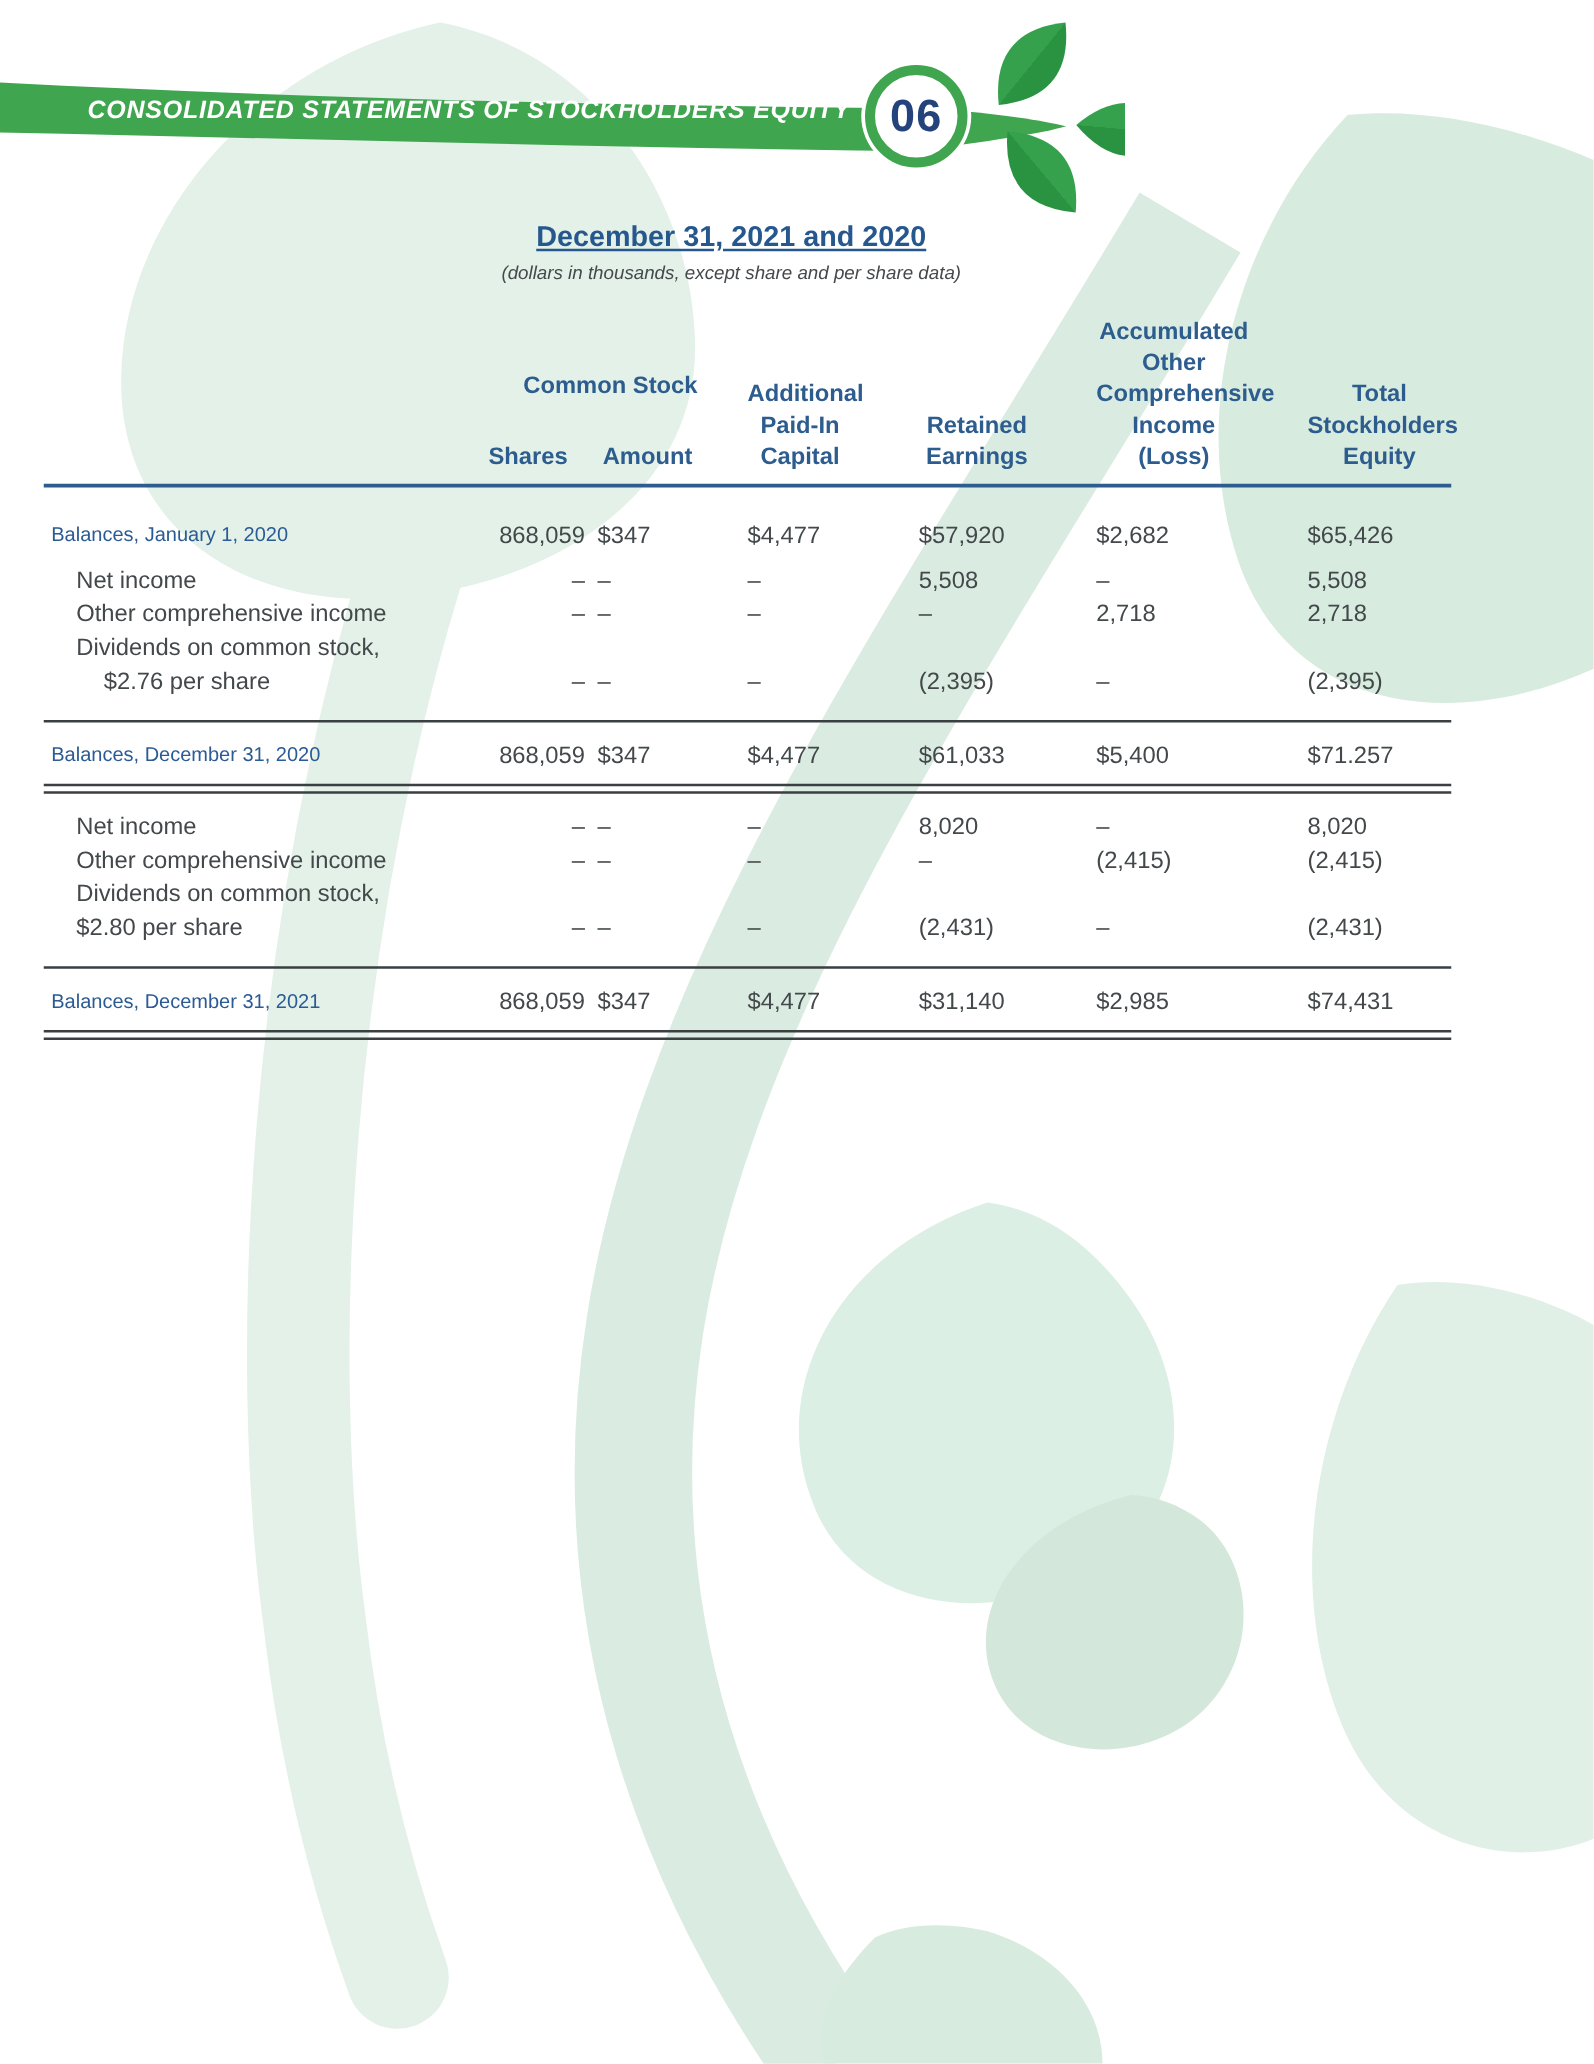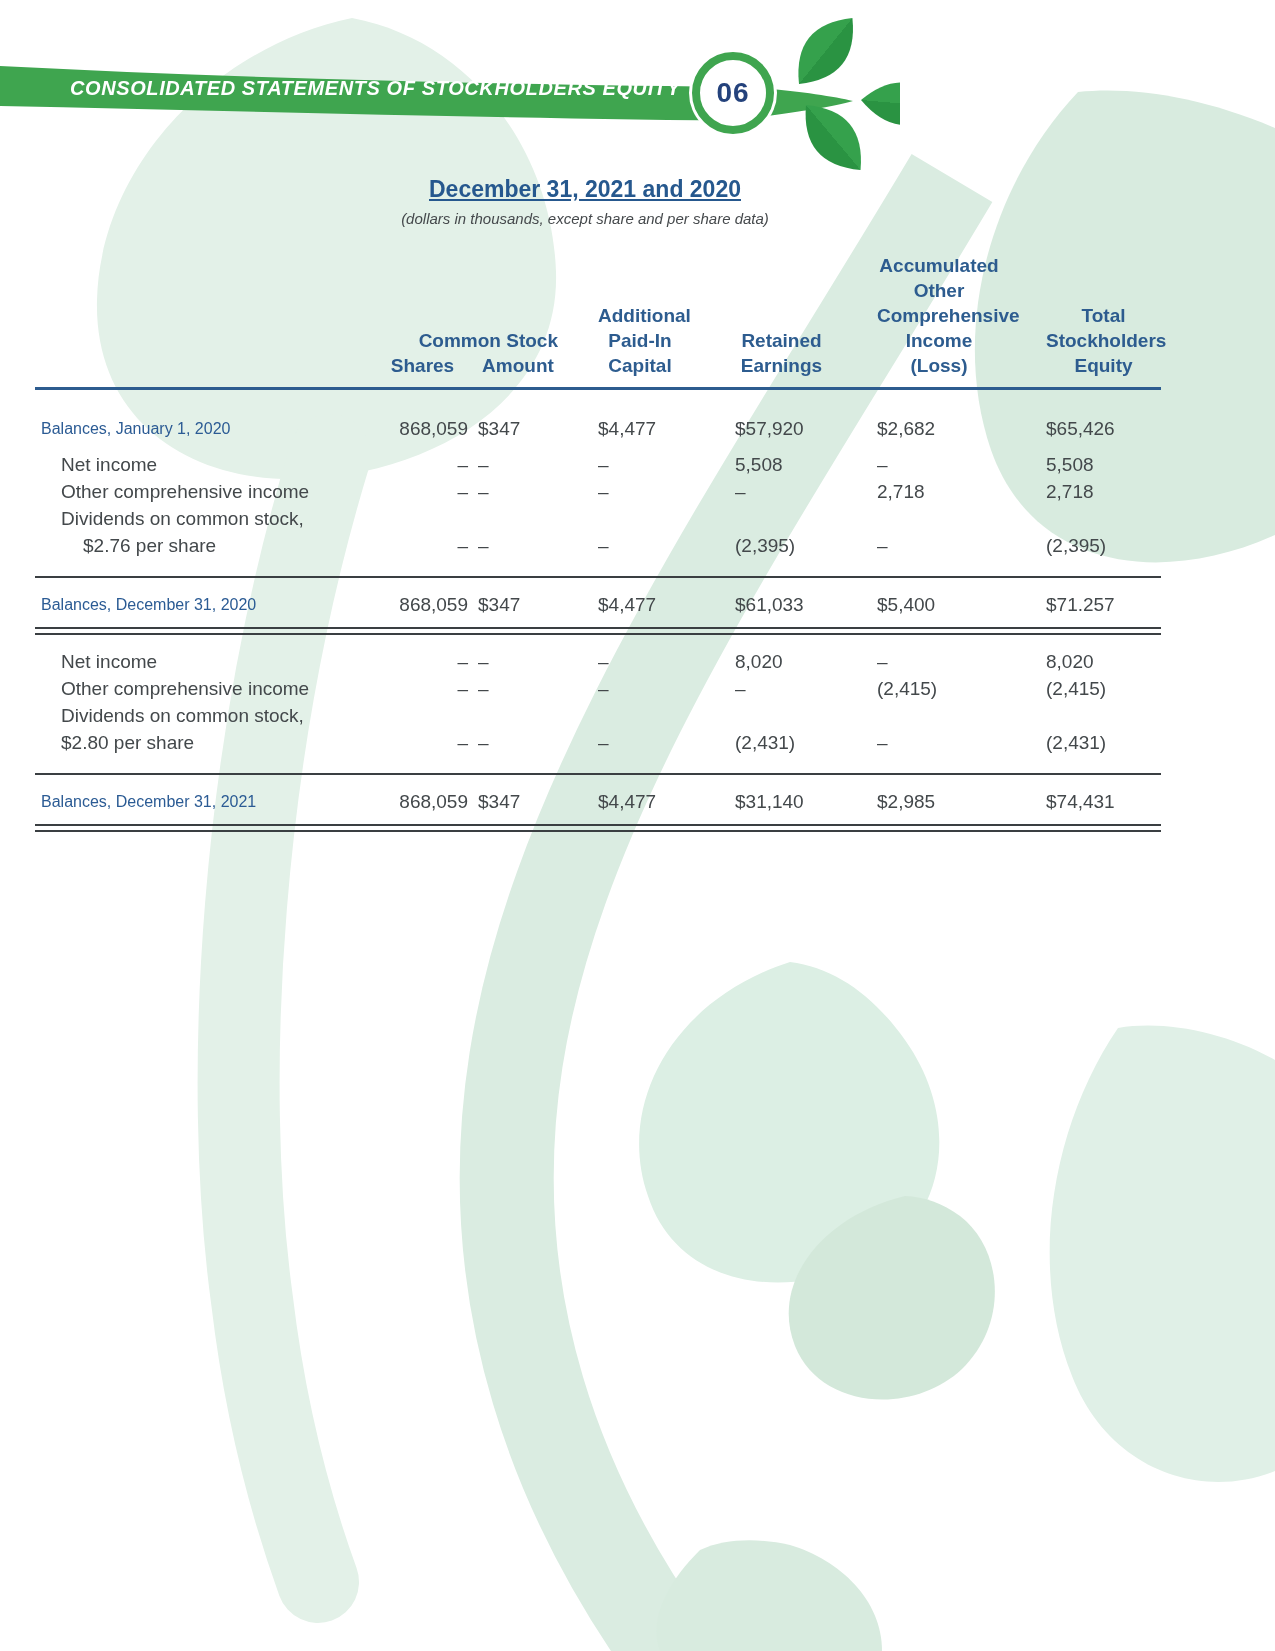--- a/index.html
+++ b/index.html
@@ -15,35 +15,35 @@
   
   .banner{position:absolute;top:0;left:0;width:900px;height:175px;z-index:3;}
   .banner-title{
     position:absolute;top:77px;left:70px;
     color:#ffffff;font-size:20px;font-weight:bold;letter-spacing:.6px;
     font-stretch:condensed;white-space:nowrap;font-style:italic;
   }
   .page-num{
     position:absolute;top:60px;left:697px;width:72px;height:66px;
     display:flex;align-items:center;justify-content:center;
-    color:#24427c;font-size:28px;font-weight:bold;letter-spacing:1px;
+    color:#24427c;font-size:36px;font-weight:bold;letter-spacing:1px;
   }
 
   
   .heading{padding-top:176px;width:1170px;text-align:center;}
   .heading-title{color:#26588e;font-size:23px;font-weight:bold;text-decoration:underline;}
   .heading-sub{color:#45494c;font-size:15px;font-style:italic;margin-top:7px;}
 
   
   .stmt{margin:26px 0 0 35px;width:1126px;}
   .grid{display:grid;grid-template-columns:340px 95px 8px 80px 40px 84px 53px 93px 49px 124px 45px 115px;}
   .thead{border-bottom:3.5px solid #2d5c8f;padding-bottom:9px;align-items:end;}
   .th{color:#2d5c8f;font-size:19px;font-weight:bold;text-align:center;
       white-space:pre-line;line-height:25px;align-self:end;}
-  .cs-group{grid-column:2 / span 3;display:flex;flex-direction:column;justify-content:flex-end;}
+  .cs-group{grid-column:2 / span 3;display:flex;flex-direction:column;justify-content:flex-end;gap:32px;}
   .cs-title{text-align:center;}
   .cs-sub{display:grid;grid-template-columns:95px 8px 80px;}
   .th-apic{grid-column:6;}
   .th-re{grid-column:8;}
   .th-aoci{grid-column:10;white-space:pre-line;}
   .th-total{grid-column:12;}
 
   .row{line-height:27px;font-size:19px;color:#43484b;}
   .row .label{padding-left:26px;}
   .row.balance{padding:13px 0 9px 0;}

